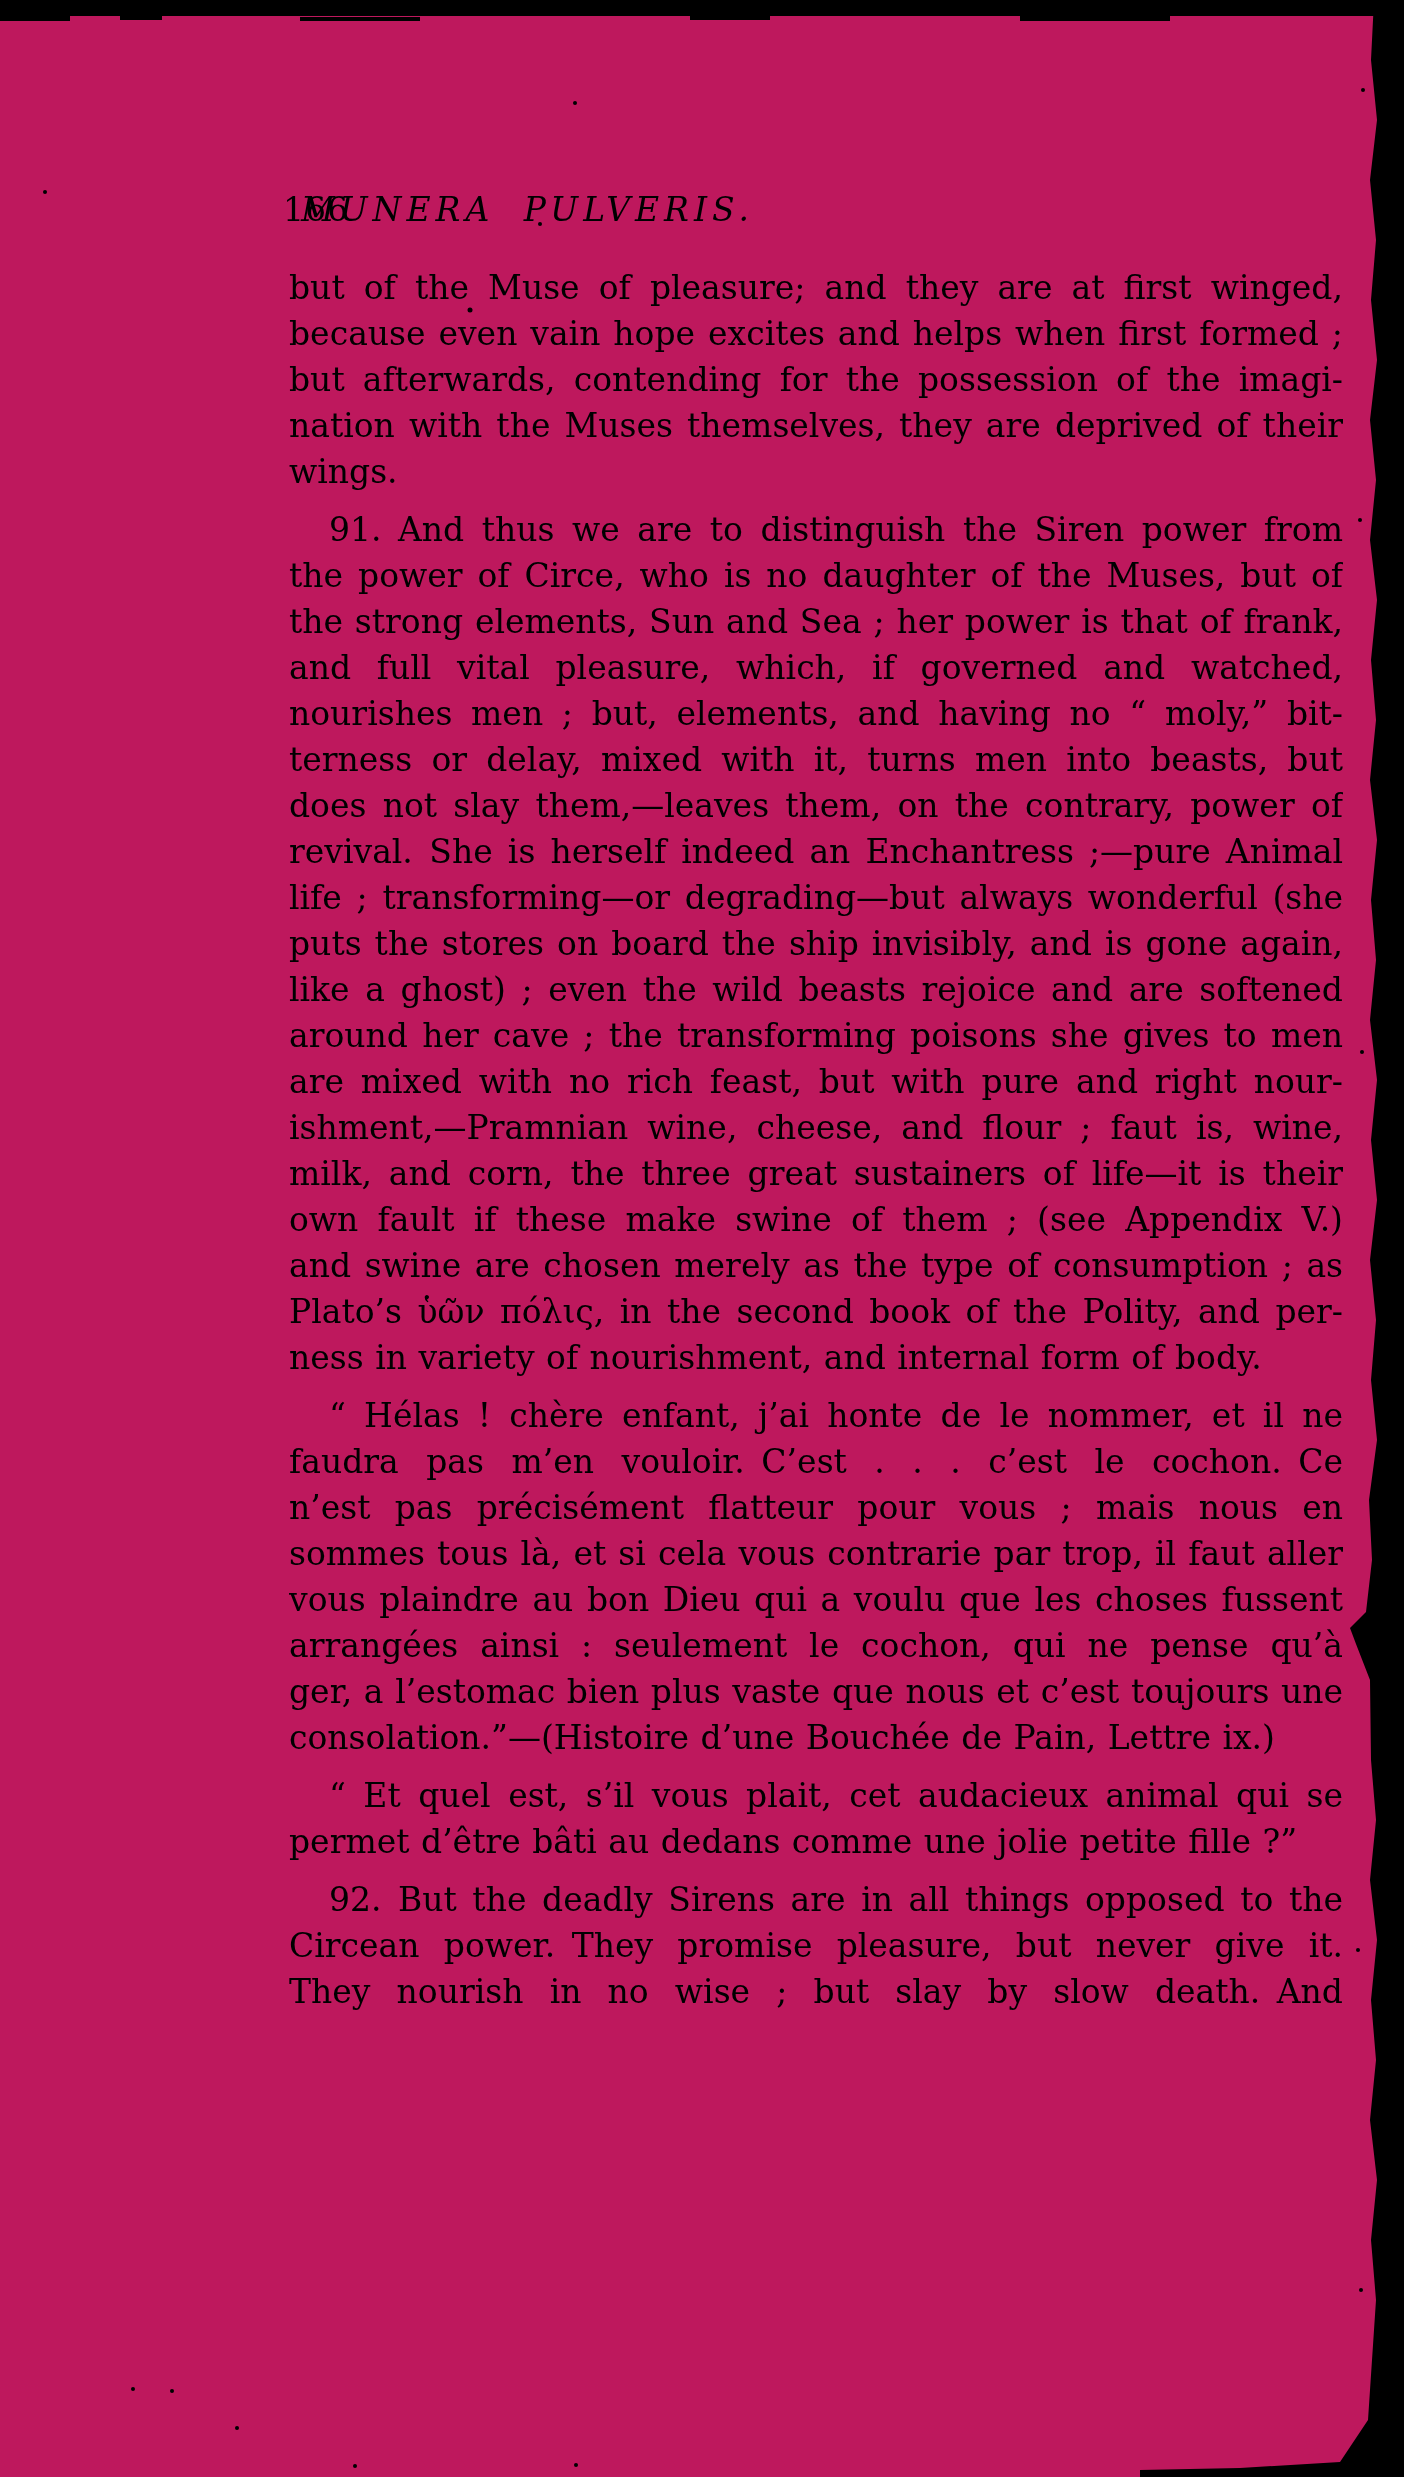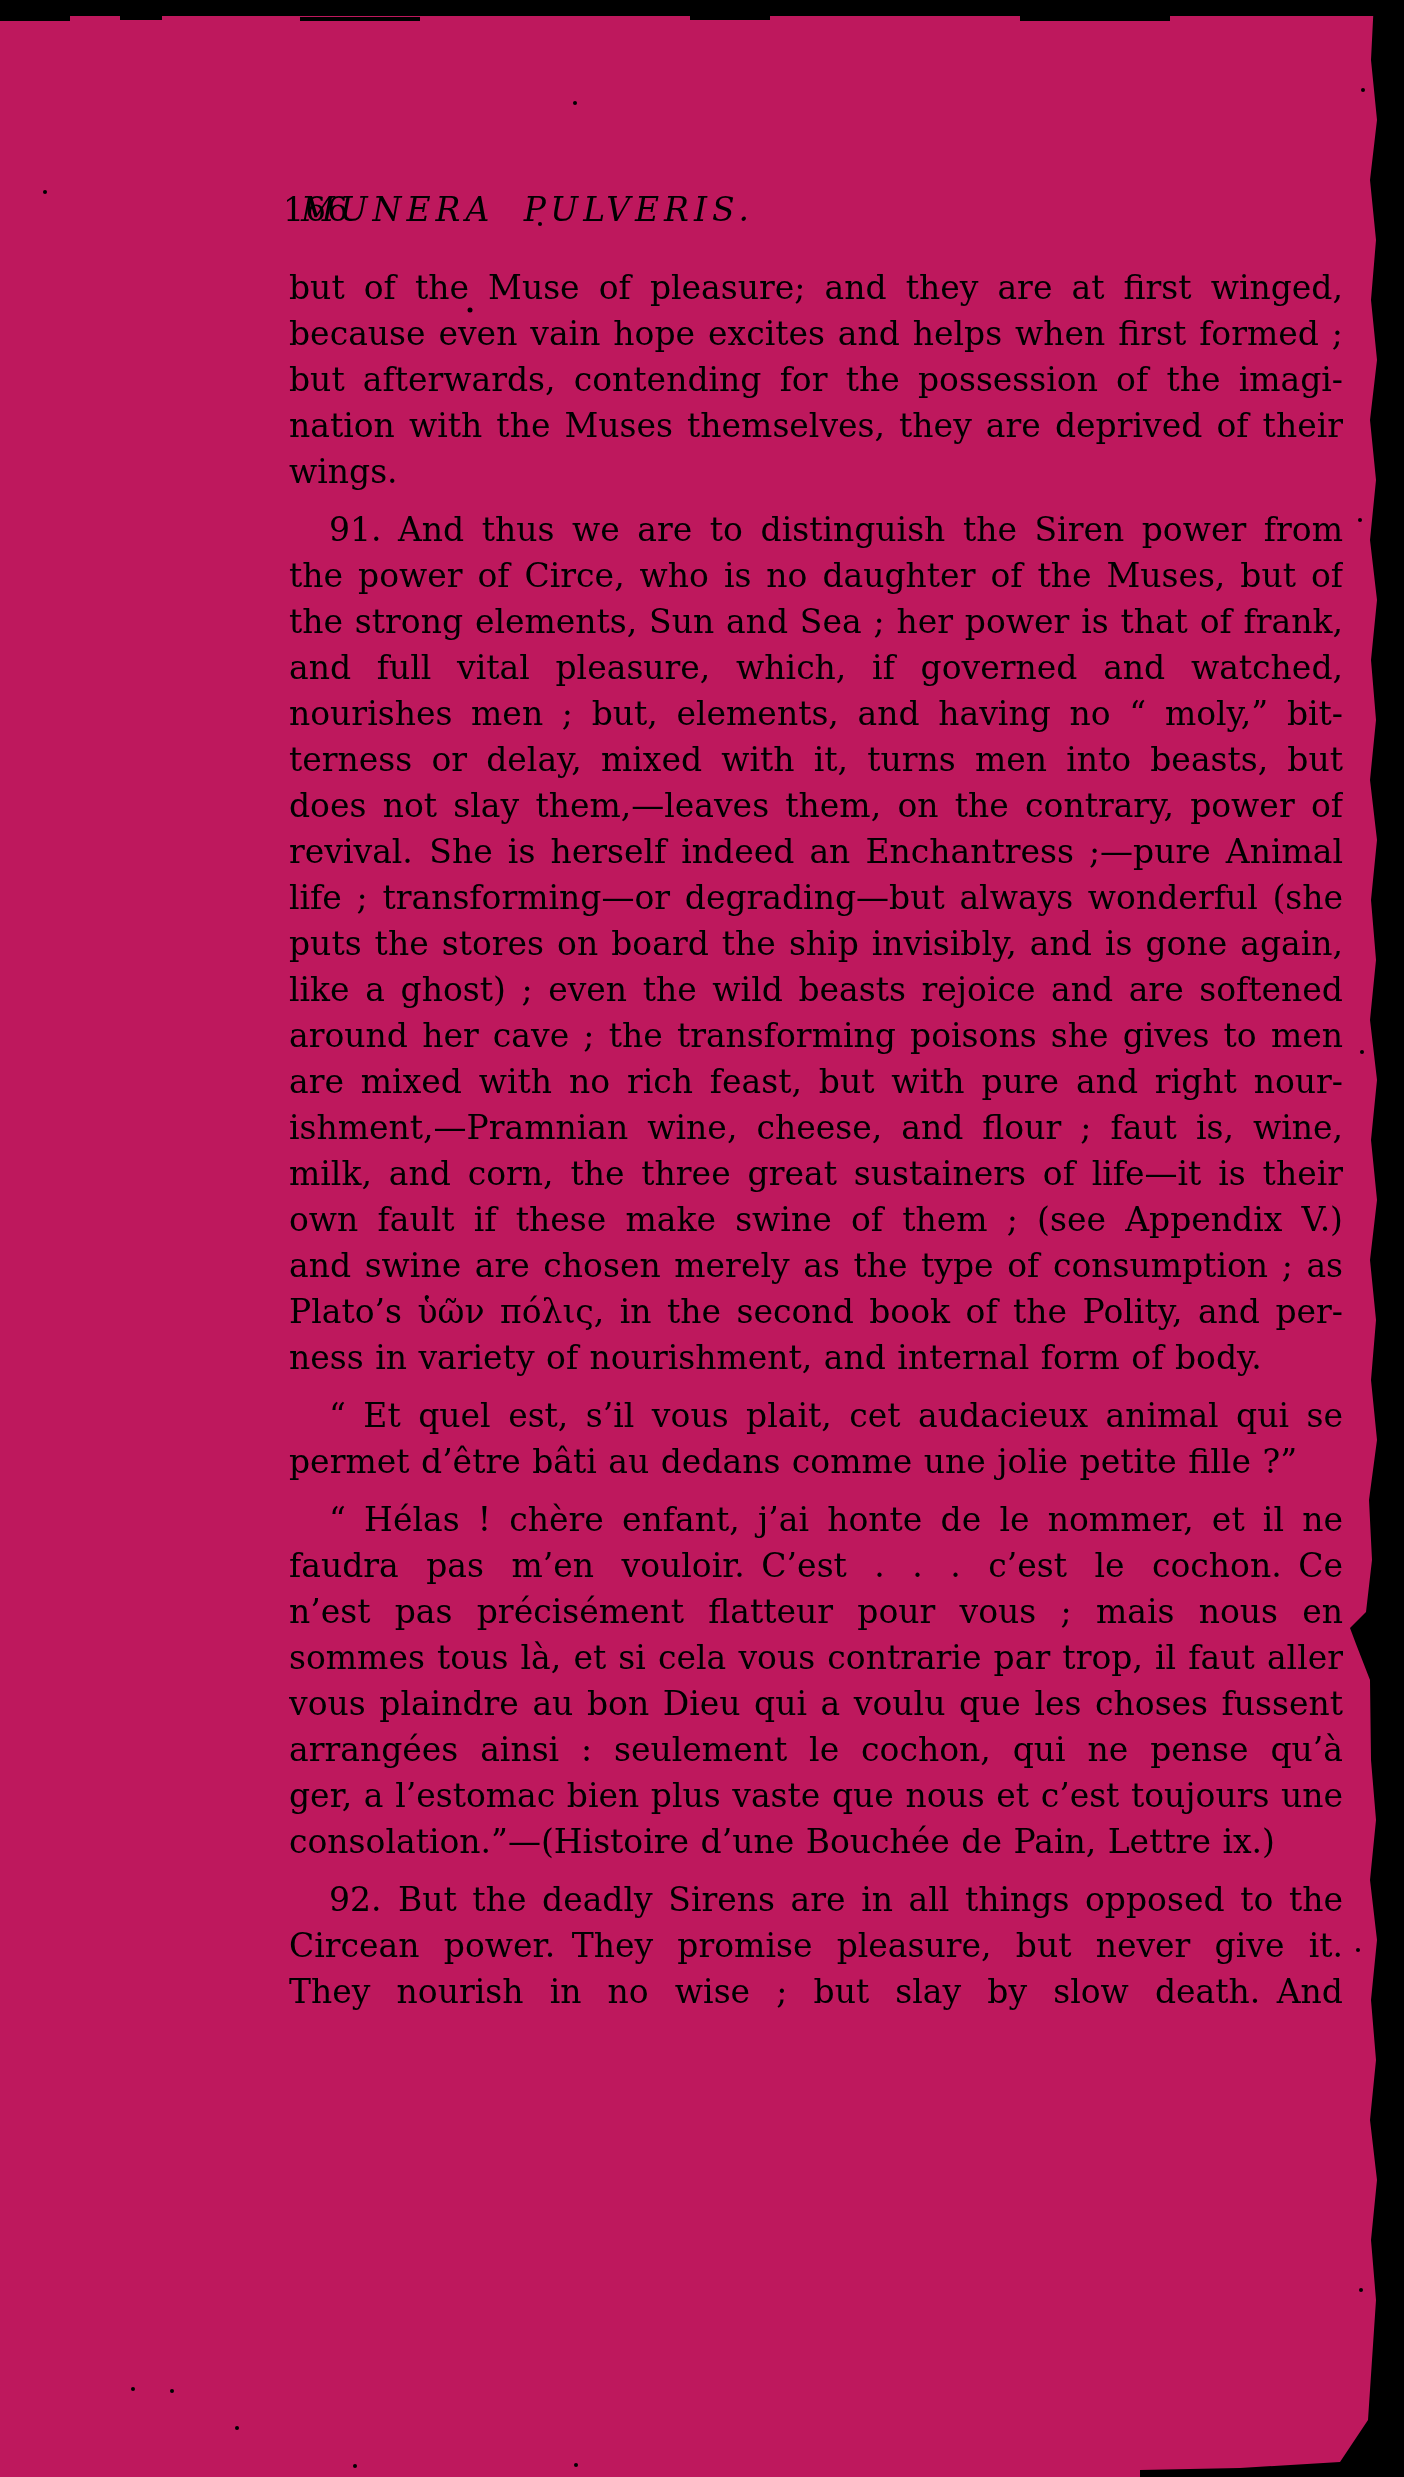--- a/index.html
+++ b/index.html
@@ -67,32 +67,32 @@
           <div class="line"><span>around her cave ; the transforming poisons she gives to men</span></div>
           <div class="line"><span>are mixed with no rich feast, but with pure and right nour-</span></div>
           <div class="line"><span>ishment,—Pramnian wine, cheese, and flour ; faut is, wine,</span></div>
           <div class="line"><span>milk, and corn, the three great sustainers of life—it is their</span></div>
           <div class="line"><span>own fault if these make swine of them ; (see Appendix V.)</span></div>
           <div class="line"><span>and swine are chosen merely as the type of consumption ; as</span></div>
           <div class="line"><span>Plato’s </span><span class="it">ὑῶν πόλις</span><span>, in the second book of the </span><span class="it">Polity</span><span>, and per-</span></div>
           <div class="line unjustified"><span>ness in variety of nourishment, and internal form of body.</span></div>
         </div>
         <div class="para">
-          <div class="line indent"><span>“ Et quel est, s’il vous plait, cet audacieux animal qui se</span></div>
-          <div class="line unjustified"><span>permet d’être bâti au dedans comme une jolie petite fille&nbsp;?”</span></div>
-        </div>
-        <div class="para">
           <div class="line indent"><span>“ Hélas&nbsp;! chère enfant, j’ai honte de le nommer, et il ne</span></div>
           <div class="line"><span>faudra pas m’en vouloir. C’est&nbsp;.&nbsp;.&nbsp;. c’est le cochon. Ce</span></div>
           <div class="line"><span>n’est pas précisément flatteur pour vous ; mais nous en</span></div>
           <div class="line"><span>sommes tous là, et si cela vous contrarie par trop, il faut aller</span></div>
           <div class="line"><span>vous plaindre au bon Dieu qui a voulu que les choses fussent</span></div>
           <div class="line"><span>arrangées ainsi&nbsp;: seulement le cochon, qui ne pense qu’à man-</span></div>
           <div class="line"><span>ger, a l’estomac bien plus vaste que nous et c’est toujours une</span></div>
           <div class="line unjustified"><span>consolation.”—(</span><span class="it">Histoire d’une Bouchée de Pain</span><span>, Lettre ix.)</span></div>
+        </div>
+        <div class="para">
+          <div class="line indent"><span>“ Et quel est, s’il vous plait, cet audacieux animal qui se</span></div>
+          <div class="line unjustified"><span>permet d’être bâti au dedans comme une jolie petite fille&nbsp;?”</span></div>
         </div>
         <div class="para">
           <div class="line indent"><span>92. But the deadly Sirens are in all things opposed to the</span></div>
           <div class="line"><span>Circean power. They promise pleasure, but never give it.</span></div>
           <div class="line"><span>They nourish in no wise ; but slay by slow death. And</span></div>
         </div>
       </div>
   </div>
 
   <svg class="artifacts" width="1404" height="2477" viewBox="0 0 1404 2477">

